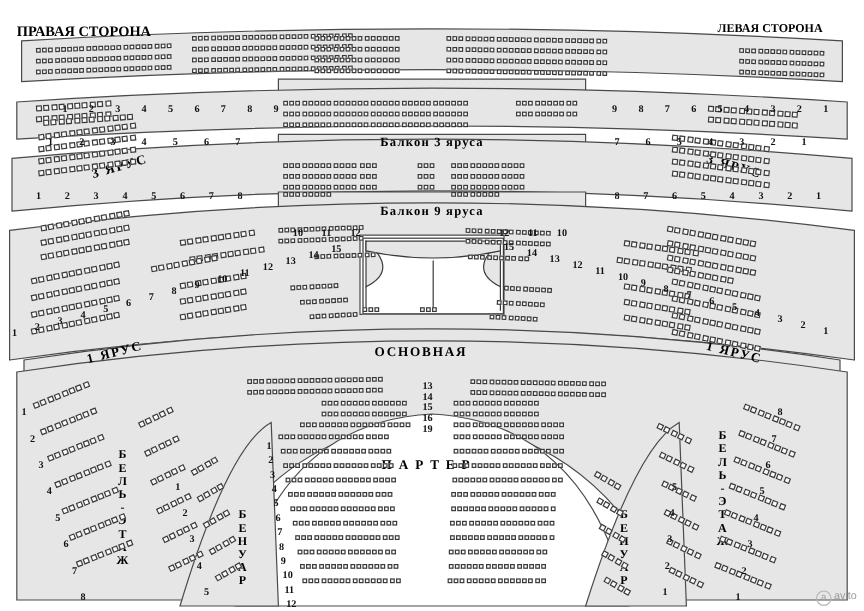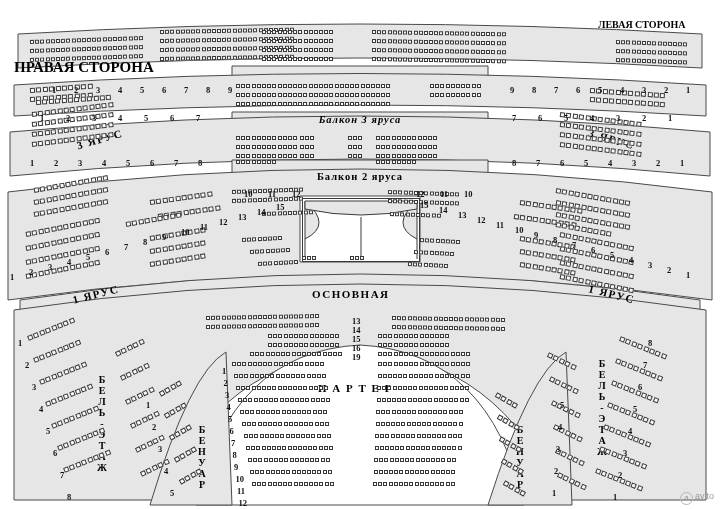--- a/index.html
+++ b/index.html
@@ -20,21 +20,21 @@
     white-space:nowrap;
   }
   #title-main{
     left:8px;top:1px;
     font-size:15px;
     color:#cc0000;
     text-decoration:underline;
     letter-spacing:.2px;
   }
   #title-right{
-    left:14px;top:19px;font-size:15px;color:#000;margin-top:40px;
+    left:14px;top:19px;font-size:12px;color:#000;
   }
   #title-left{
     left:598px;top:19px;font-size:10px;color:#000;text-align:right;
   }
   .bandlbl{
     position:absolute;
     font-weight:bold;
     font-size:10.5px;
     letter-spacing:1px;
     white-space:nowrap;
@@ -120,22 +120,22 @@
 
     <path d="M196 505 Q230 352 360 345 Q490 352 524 505 Z" fill="#ffffff" stroke="#4a4a4a" stroke-width="1"></path>
 
     <path d="M150 505 Q190 372 226 352 L232 505 Z" fill="#e6e6e6" stroke="#4a4a4a" stroke-width="1"></path>
     <path d="M488 505 Q530 372 566 352 L572 505 Z" fill="#e6e6e6" stroke="#4a4a4a" stroke-width="1" transform="translate(0,0) scale(1,1)"></path>
   </svg>
 
   <div class="ttl" id="title-right">ПРАВАЯ СТОРОНА</div>
   <div class="ttl" id="title-left">ЛЕВАЯ СТОРОНА</div>
 
-  <div class="bandlbl" style="left:232px;top:114px;width:256px;font-style:italic;">Балкон 3 яруса</div>
-  <div class="bandlbl" style="left:232px;top:171px;width:256px;">Балкон 2 яруса</div>
+  <div class="bandlbl" style="left:232px;top:114px;width:256px;">Балкон 3 яруса</div>
+  <div class="bandlbl" style="left:232px;top:171px;width:256px;">Балкон 9 яруса</div>
 
   <div class="zonelbl" style="left:76px;top:133px;transform:rotate(-16deg);">3 ЯРУС</div>
   <div class="zonelbl" style="left:588px;top:133px;transform:rotate(16deg);">3 ЯРУС</div>
   <div class="zonelbl" style="left:72px;top:288px;transform:rotate(-14deg);">1 ЯРУС</div>
   <div class="zonelbl" style="left:588px;top:288px;transform:rotate(14deg);">1 ЯРУС</div>
   <div class="zonelbl" style="left:312px;top:288px;">ОСНОВНАЯ</div>
   <div class="zonelbl" style="left:318px;top:382px;">П А Р Т Е Р</div>
 
   <div class="vlbl" style="left:96px;top:374px;">Б<br>Е<br>Л<br>Ь<br>-<br>Э<br>Т<br>А<br>Ж</div>
   <div class="vlbl" style="left:596px;top:358px;">Б<br>Е<br>Л<br>Ь<br>-<br>Э<br>Т<br>А<br>Ж</div>

